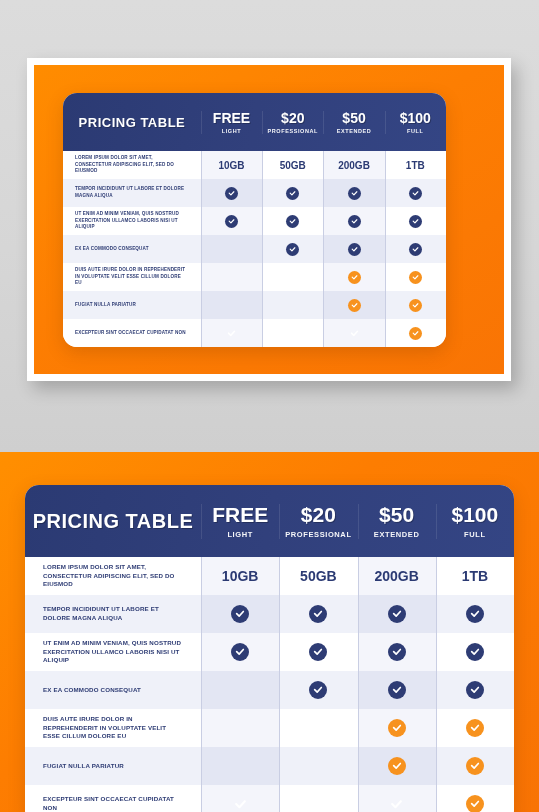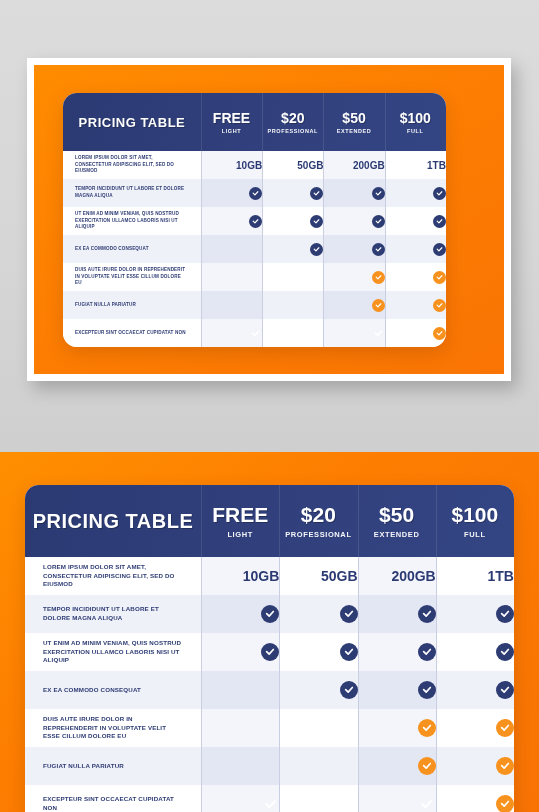--- a/index.html
+++ b/index.html
@@ -57,20 +57,21 @@
     box-shadow: 0 6px 18px rgba(90,40,0,0.18);
     display: flex;
     flex-direction: column;
   }
 
   .pt-header {
     display: flex;
     background: linear-gradient(100deg,#2b3a73 0%, #31407c 50%, #344584 100%);
     color: #ffffff;
     position: relative;
+    align-items: center;
   }
 
   .pt-header .hcell {
     display: flex;
     flex-direction: column;
     align-items: center;
     justify-content: center;
     position: relative;
   }
   .pt-header .hcell + .hcell::before {
@@ -120,21 +121,21 @@
     background: #c9cee3;
   }
 
   .cell.feature {
     color: #2e3c74;
     font-weight: bold;
     line-height: 1.45;
     letter-spacing: 0.15px;
   }
   .cell.value {
-    justify-content: flex-end;
+    justify-content: center;
     color: #2b3a73;
     font-weight: bold;
   }
 
   .check {
     border-radius: 50%;
     display: flex;
     align-items: center;
     justify-content: center;
     color: #ffffff;

